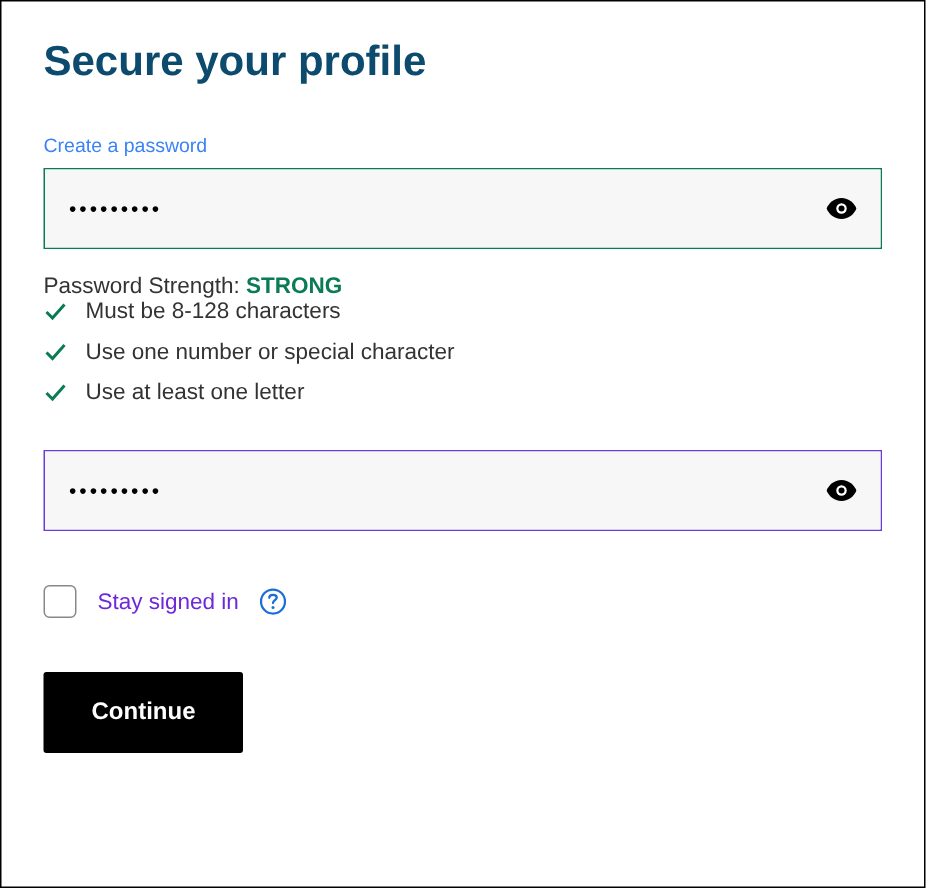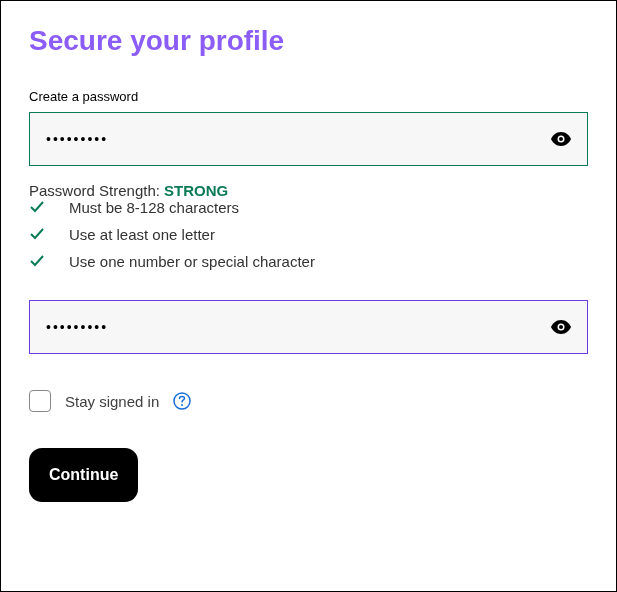--- a/index.html
+++ b/index.html
@@ -10,26 +10,26 @@
     body {
       font-family: -apple-system, BlinkMacSystemFont, 'Segoe UI', Arial, sans-serif;
       width: 617px;
       height: 592px;
       border: 1px solid #000;
       padding: 24px 28px;
     }
     .page-title {
       font-size: 28px;
       font-weight: 700;
-      color: #8b5cf6;
+      color: #0c4a6e;
       margin-bottom: 32px;
     }
     .field-label {
       font-size: 13px;
-      color: #000000;
+      color: #3b82f6;
       margin-bottom: 8px;
     }
     .input-wrapper {
       position: relative;
       margin-bottom: 16px;
     }
     .input-wrapper.green {
       border: 1px solid #0a7b55;
     }
     .input-wrapper.purple {
@@ -63,22 +63,22 @@
     .strength-value {
       color: #0a7b55;
       font-weight: 700;
     }
     .requirements {
       list-style: none;
       margin-bottom: 30px;
     }
     .requirements li {
       display: flex;
-      align-items: flex-start;
-      gap: 24px;
+      align-items: center;
+      gap: 12px;
       font-size: 15px;
       color: #333;
       margin-bottom: 10px;
     }
     .check-icon {
       display: inline-flex;
       align-items: center;
       justify-content: center;
     }
     .confirm-section {
@@ -93,34 +93,34 @@
     .checkbox {
       width: 22px;
       height: 22px;
       border: 1.5px solid #888;
       border-radius: 4px;
       background: #fff;
       cursor: pointer;
     }
     .stay-label {
       font-size: 15px;
-      color: #404040;
+      color: #6d28d9;
     }
     .help-icon {
       display: inline-flex;
       align-items: center;
       justify-content: center;
       cursor: pointer;
     }
     .continue-btn {
       background: #000;
       color: #fff;
       border: none;
-      border-radius: 13px;
-      padding: 18px 20px;
+      border-radius: 2px;
+      padding: 18px 32px;
       font-size: 16px;
       font-weight: 700;
       cursor: pointer;
     }
   </style>
 </head>
 <body>
 
 
 
@@ -152,29 +152,29 @@
         </svg>
     </span>
     <span>Must be 8-128 characters</span>
   </li>
   <li>
     <span class="check-icon">
       <svg width="16" height="16" viewBox="0 0 16 16">
           <path d="M2 8 L6 12 L14 3" stroke="#0a7b55" stroke-width="2" fill="none"></path>
         </svg>
     </span>
-    <span>Use at least one letter</span>
+    <span>Use one number or special character</span>
   </li>
   <li>
     <span class="check-icon">
       <svg width="16" height="16" viewBox="0 0 16 16">
           <path d="M2 8 L6 12 L14 3" stroke="#0a7b55" stroke-width="2" fill="none"></path>
         </svg>
     </span>
-    <span>Use one number or special character</span>
+    <span>Use at least one letter</span>
   </li>
 </ul>
 
 <div class="confirm-section">
   <div class="input-wrapper purple">
     <input type="text" class="password-input" readonly="" value="•••••••••" style="">
     <span class="eye-icon">
       <svg width="20" height="14" viewBox="0 0 20 14" fill="none">
         <path d="M10 0C5 0 1.5 3.5 0 7C1.5 10.5 5 14 10 14C15 14 18.5 10.5 20 7C18.5 3.5 15 0 10 0Z" fill="#000"></path>
         <circle cx="10" cy="7" r="3.5" fill="#fff"></circle>

